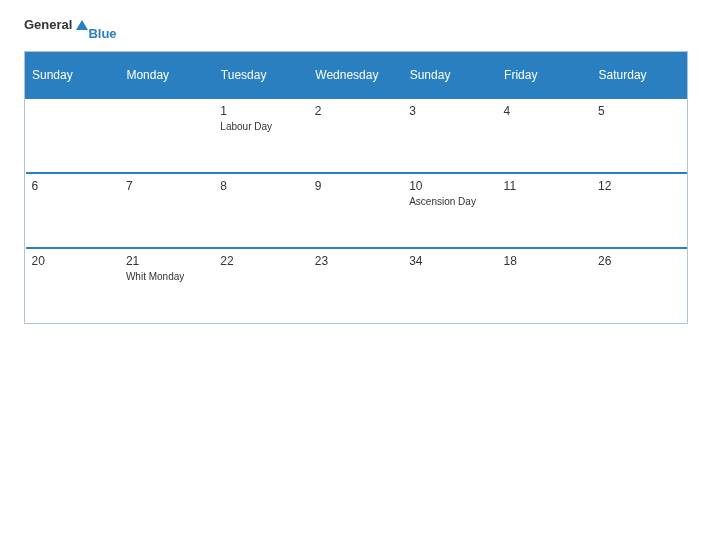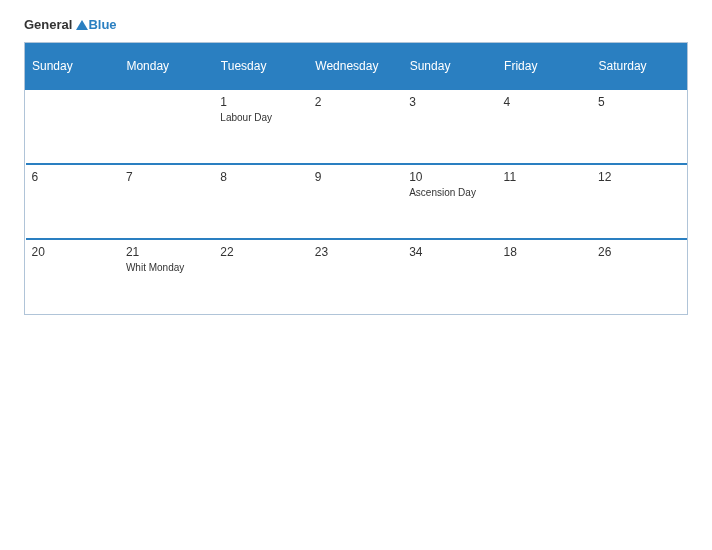--- a/index.html
+++ b/index.html
@@ -92,21 +92,21 @@
 
 <div class="page">
 
   <div class="header">
     <div class="logo">
   <div style="display:flex;align-items:flex-start;line-height:1.1;">
     <div style="display:flex;align-items:center;gap:2px;">
       <span style="font-size:13px;font-weight:bold;color:#333;">General</span>
       <div style="width:0;height:0;border-left:6px solid transparent;border-right:6px solid transparent;border-bottom:10px solid #2a7fc1;margin-left:2px;"></div>
     </div>
-    <span style="font-size:13px;font-weight:bold;color:#2a7fc1;">Blue</span>
+    <span style="font-size:13px;font-weight:bold;color:#2a7fc1;margin-top:9px;">Blue</span>
   </div>
 </div>
     <div class="title"></div>
     <div class="country"></div>
   </div>
 
   <div class="cal-outer">
     <table class="calendar">
       <thead>
         <tr>

